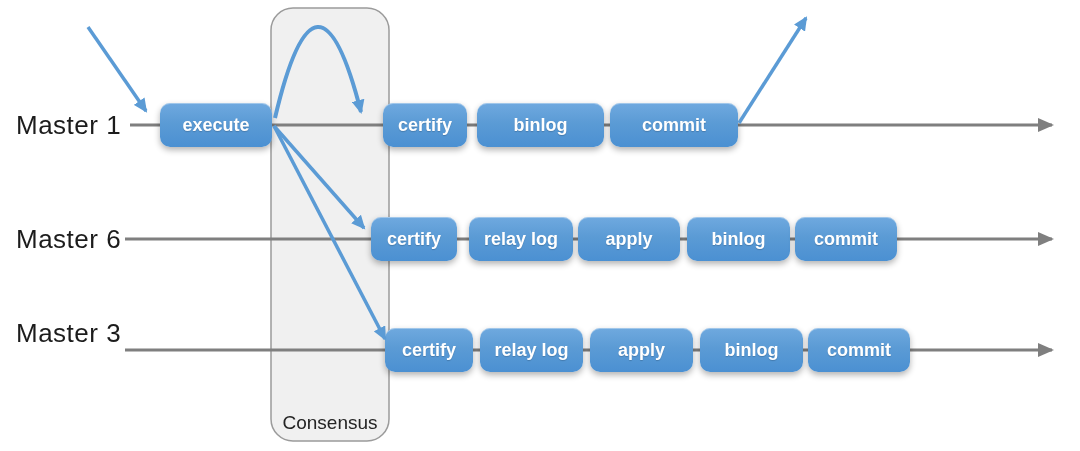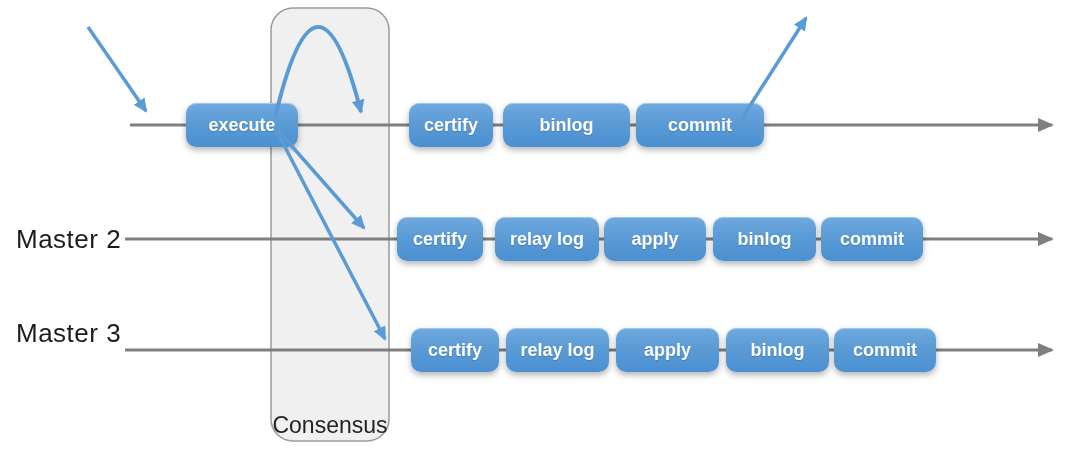--- a/index.html
+++ b/index.html
@@ -43,30 +43,29 @@
     background: linear-gradient(to bottom, #6fa9df 0%, #5b9bd5 45%, #4b90d2 100%);
     box-shadow: 0 3px 6px rgba(0,0,0,0.30), inset 0 1px 0 rgba(255,255,255,0.35);
     color: #ffffff;
     font-weight: bold;
     font-size: 18px;
     display: flex;
     align-items: center;
     justify-content: center;
     white-space: nowrap;
     text-shadow: 0 1px 1px rgba(0,0,0,0.18);
-    margin-left: 26px;
   }
   .consensus-label {
     position: absolute;
     z-index: 2;
     left: 271px;
     top: 412px;
     width: 118px;
     text-align: center;
-    font-size: 23px;
+    font-size: 19px;
     color: #242424;
   }
 </style>
 </head>
 <body>
 
 <div class="stage">
 
   <svg id="underlay" class="layer">
     <defs>
@@ -75,21 +74,22 @@
       </marker>
     </defs>
 
     <rect x="271" y="8" width="118" height="433" rx="22" ry="22" fill="#f0f0f0" stroke="#9b9b9b" stroke-width="1.5"></rect>
 
     <line x1="130" y1="125" x2="1052" y2="125" stroke="#7f7f7f" stroke-width="3" marker-end="url(#grayArrow)"></line>
     <line x1="125" y1="239" x2="1052" y2="239" stroke="#7f7f7f" stroke-width="3" marker-end="url(#grayArrow)"></line>
     <line x1="125" y1="350" x2="1052" y2="350" stroke="#7f7f7f" stroke-width="3" marker-end="url(#grayArrow)"></line>
   </svg>
 
-  <div class="master-label" style="top:224px;">Master 2</div>
+  <div class="master-label" style="top:110px;">Master 1</div>
+  <div class="master-label" style="top:224px;">Master 6</div>
   <div class="master-label" style="top:318px;">Master 3</div>
 
   <div class="consensus-label">Consensus</div>
 
   <div class="box" style="left:160px; top:103px; width:112px;">execute</div>
   <div class="box" style="left:383px; top:103px; width:84px;">certify</div>
   <div class="box" style="left:477px; top:103px; width:127px;">binlog</div>
   <div class="box" style="left:610px; top:103px; width:128px;">commit</div>
 
   <div class="box" style="left:371px; top:217px; width:86px;">certify</div>

